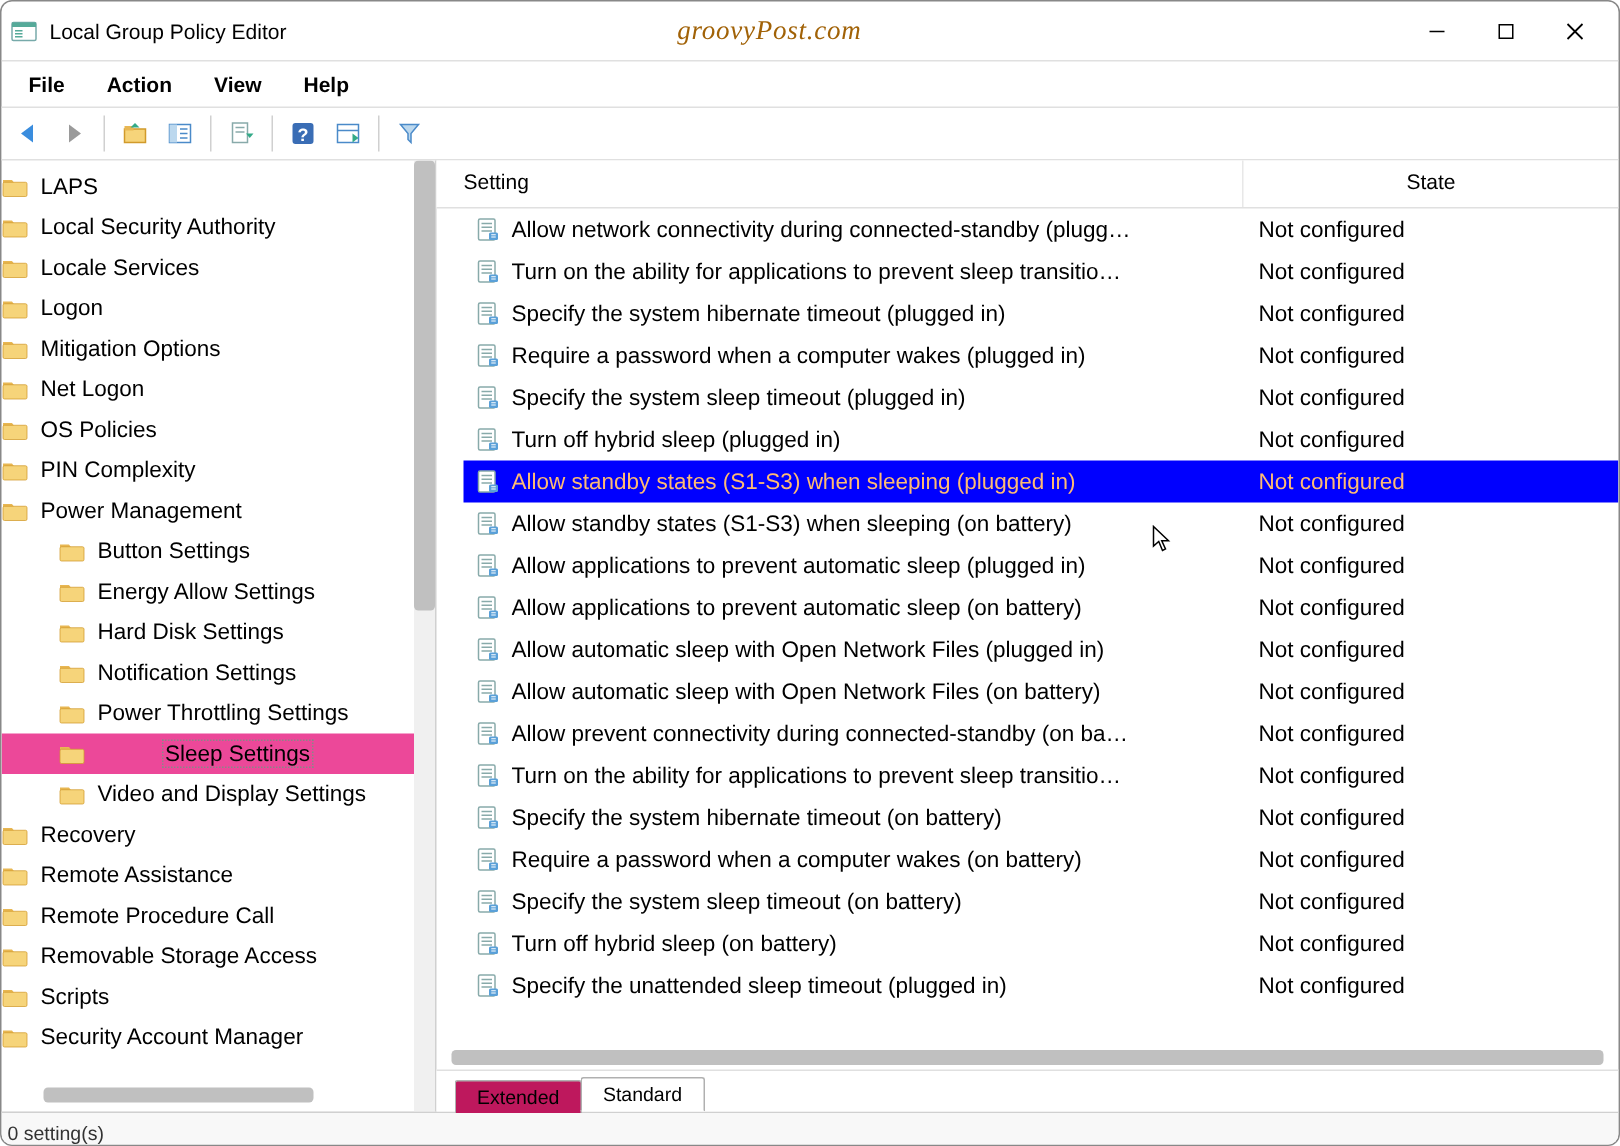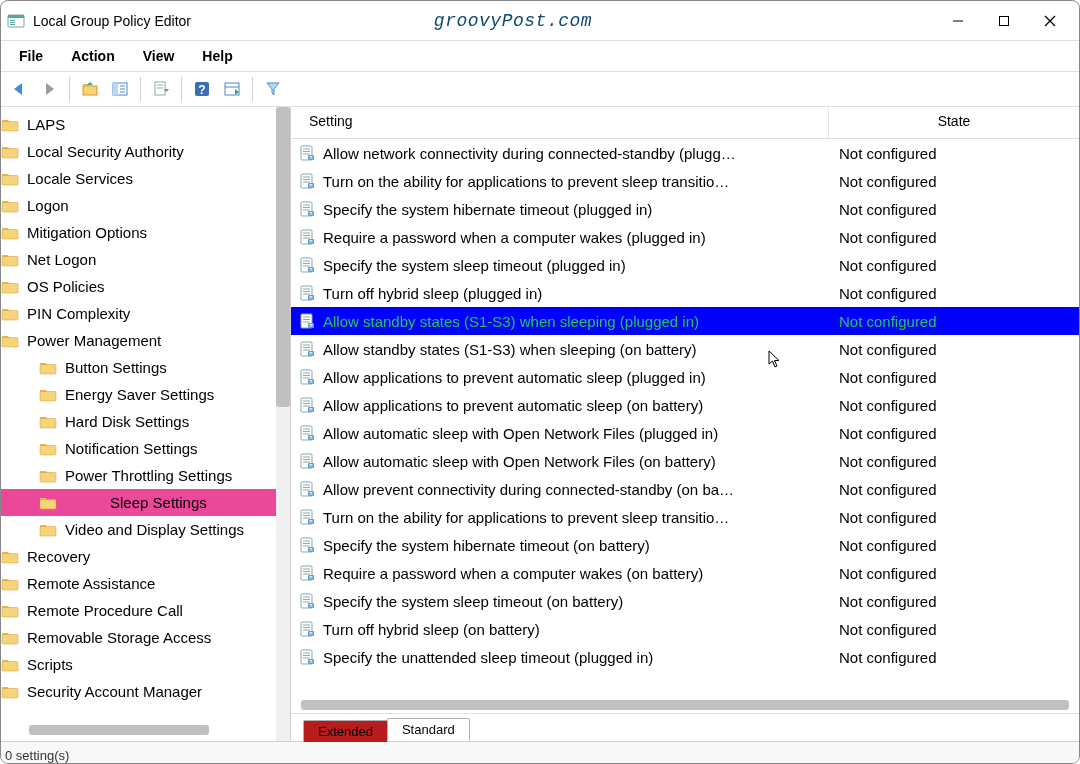--- a/index.html
+++ b/index.html
@@ -2,21 +2,21 @@
 <html><head>
 <meta charset="utf-8">
 <style>
 * { box-sizing: border-box; margin: 0; padding: 0; }
 body { font-family: "Segoe UI", Tahoma, sans-serif; font-size: 14px; color: #000; background: #fff; width: 1080px; height: 764px; overflow: hidden; position: relative; border: 1px solid #888; border-radius: 8px; }
 
 
 .titlebar { height: 40px; display: flex; align-items: center; padding: 0 6px; border-bottom: 1px solid #e0e0e0; }
 .title-icon { width: 18px; height: 18px; margin-right: 8px; display: inline-flex; }
 .title-text { font-size: 14px; flex: 0 0 auto; }
-.watermark { flex: 1; text-align: center; color: #0c4a6e; font-size: 18px; font-family: Liberation Mono, monospace; font-style: italic; letter-spacing: 0.5px; margin-left: -100px;}
+.watermark { flex: 1; text-align: center; color: #a16207; font-size: 18px; font-family: Liberation Serif, serif; font-style: italic; letter-spacing: 0.5px; margin-left: -100px;}
 .win-controls { display: flex; gap: 0; }
 .win-btn { width: 46px; height: 32px; display: flex; align-items: center; justify-content: center; cursor: pointer; }
 
 
 .menubar { height: 30px; display: flex; align-items: center; padding: 0 6px; gap: 4px; font-weight: bold; }
 .menu-item { padding: 4px 12px; cursor: pointer; }
 
 
 .toolbar { height: 36px; border-top: 1px solid #e0e0e0; border-bottom: 1px solid #e0e0e0; display: flex; align-items: center; padding: 0 4px; gap: 2px; background: #fff; }
 .tool-btn { width: 28px; height: 28px; display: flex; align-items: center; justify-content: center; cursor: pointer; border: 1px solid transparent; }
@@ -33,34 +33,34 @@
 .tree-item.selected { background: #ec4899; gap: 43px; }
 .tree-item.selected .tree-label { border: 1px dotted #888; padding: 0 1px; }
 .tree-track { position: absolute; right: 0; top: 0; width: 14px; height: 100%; background: #f0f0f0; }
 .tree-thumb { position: absolute; right: 0; top: 0; width: 14px; height: 300px; background: #c0c0c0; border-radius: 3px; }
 .tree-hscroll { position: absolute; left: 28px; bottom: 6px; width: 180px; height: 10px; background: #c0c0c0; border-radius: 3px; }
 
 .list-pane { flex: 1; position: relative; display: flex; flex-direction: column; border: none; }
 .list-header { display: flex; height: 32px; border-bottom: 1px solid #e0e0e0; background: #fff; padding-left: 8px;}
 .list-header .col1 { flex: 1; padding: 6px 10px; border-right: 1px solid #e8e8e8; }
 .list-header .col2 { width: 250px; padding: 6px 10px; text-align: center; }
-.list-body { flex: 1; overflow: hidden; position: relative; }
+.list-body { flex: 1; overflow: hidden; position: relative; padding-left: 18px; }
 .list-row { display: flex; align-items: center; height: 28px; padding: 0 8px; font-size: 15px; }
 .list-row .setting-icon { width: 16px; height: 16px; margin-right: 8px; flex-shrink: 0; }
 .list-row .setting-name { flex: 1; white-space: nowrap; overflow: hidden; text-overflow: ellipsis; padding-right: 8px;}
 .list-row .setting-state { width: 232px; white-space: nowrap; }
-.list-row.selected { background: #0000ff; color: #22c55e; }
+.list-row.selected { background: #0000ff; color: #fdba74; }
 .list-row.selected .setting-icon svg rect.pg { fill: #fff; }
 .list-hscroll { position: absolute; left: 10px; bottom: 3px; right: 10px; height: 10px; background: #c0c0c0; border-radius: 3px; }
 
 
 .list-tabs { height: 28px; display: flex; align-items: flex-end; padding-left: 12px; gap: 0; border-top: 1px solid #e0e0e0; background:#fff;}
 .tab { padding: 3px 14px; border: 1px solid #b0b0b0; border-bottom: none; background: #fff; font-size: 13px; cursor: pointer; border-top-left-radius: 2px; border-top-right-radius: 2px; margin-right: -1px; position: relative; top: 1px;}
 .tab.active { background: #fff; top: 0px; border-bottom: 1px solid #fff;}
-.tab.inactive { background: #b91c1c; }
+.tab.inactive { background: #be185d; }
 
 
 .statusbar { height: 28px; border-top: 1px solid #d0d0d0; display: flex; align-items: center; padding: 0 4px; font-size: 13px; color: #333; background: #f8f8f8;}
 
 
 .cursor { position: absolute; left: 766px; top: 349px; width: 18px; height: 18px; pointer-events: none; z-index: 999; }
 
 
 svg.folder-svg { width: 18px; height: 15px; }
 svg.folder-svg .tab { fill: #e8b753; }
@@ -244,21 +244,21 @@
               <path class="tab" d="M1 3 L7 3 L8.5 5 L1 5 Z"></path>
               <rect class="body" x="1" y="4.5" width="16" height="9.5" rx="1"></rect>
             </svg></span>
           <span class="tree-label">Button Settings</span>
         </div>
         <div class="tree-item lvl2">
           <span class="folder"><svg class="folder-svg" viewBox="0 0 18 15">
               <path class="tab" d="M1 3 L7 3 L8.5 5 L1 5 Z"></path>
               <rect class="body" x="1" y="4.5" width="16" height="9.5" rx="1"></rect>
             </svg></span>
-          <span class="tree-label">Energy Saver Settings</span>
+          <span class="tree-label">Energy Allow Settings</span>
         </div>
         <div class="tree-item lvl2">
           <span class="folder"><svg class="folder-svg" viewBox="0 0 18 15">
               <path class="tab" d="M1 3 L7 3 L8.5 5 L1 5 Z"></path>
               <rect class="body" x="1" y="4.5" width="16" height="9.5" rx="1"></rect>
             </svg></span>
           <span class="tree-label">Hard Disk Settings</span>
         </div>
         <div class="tree-item lvl2">
           <span class="folder"><svg class="folder-svg" viewBox="0 0 18 15">

